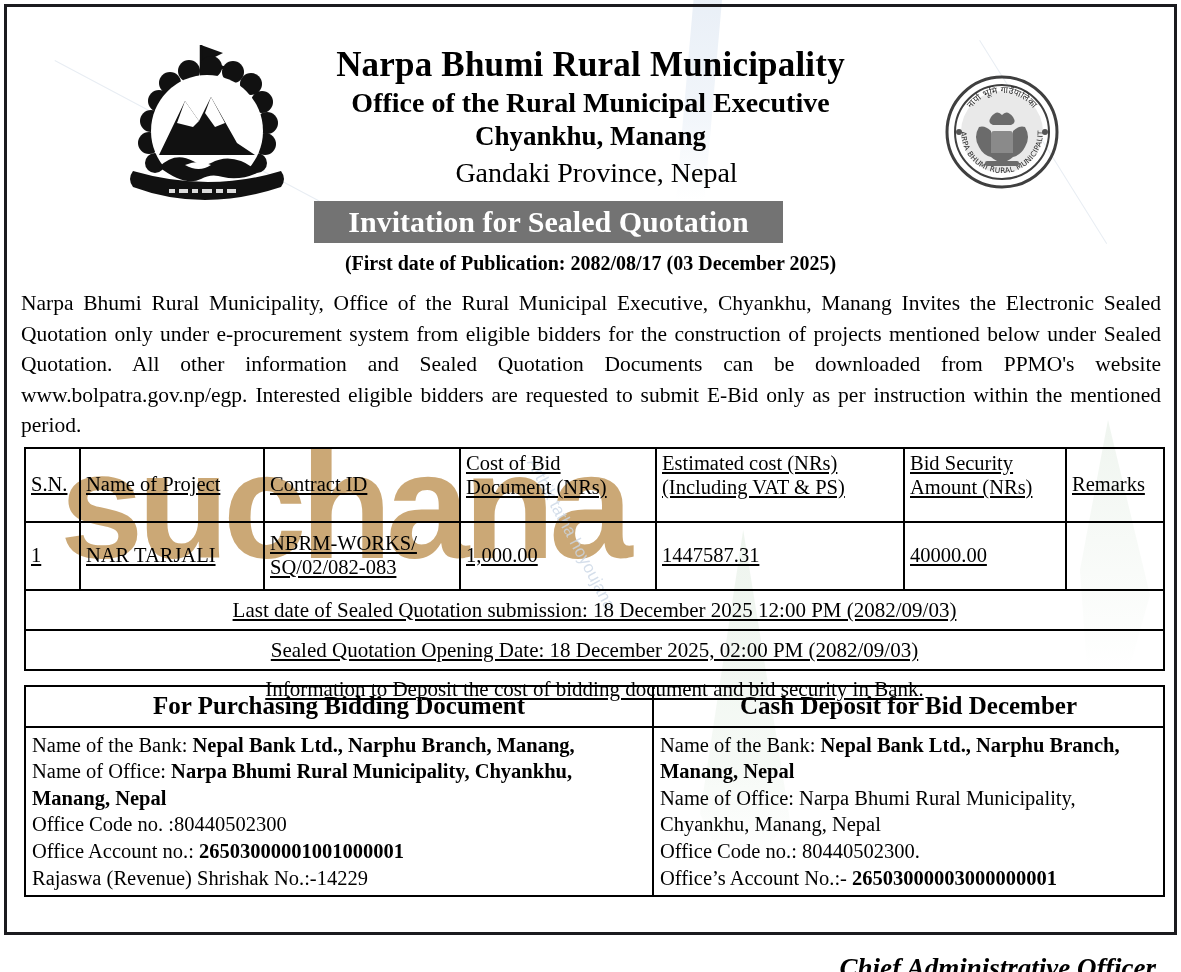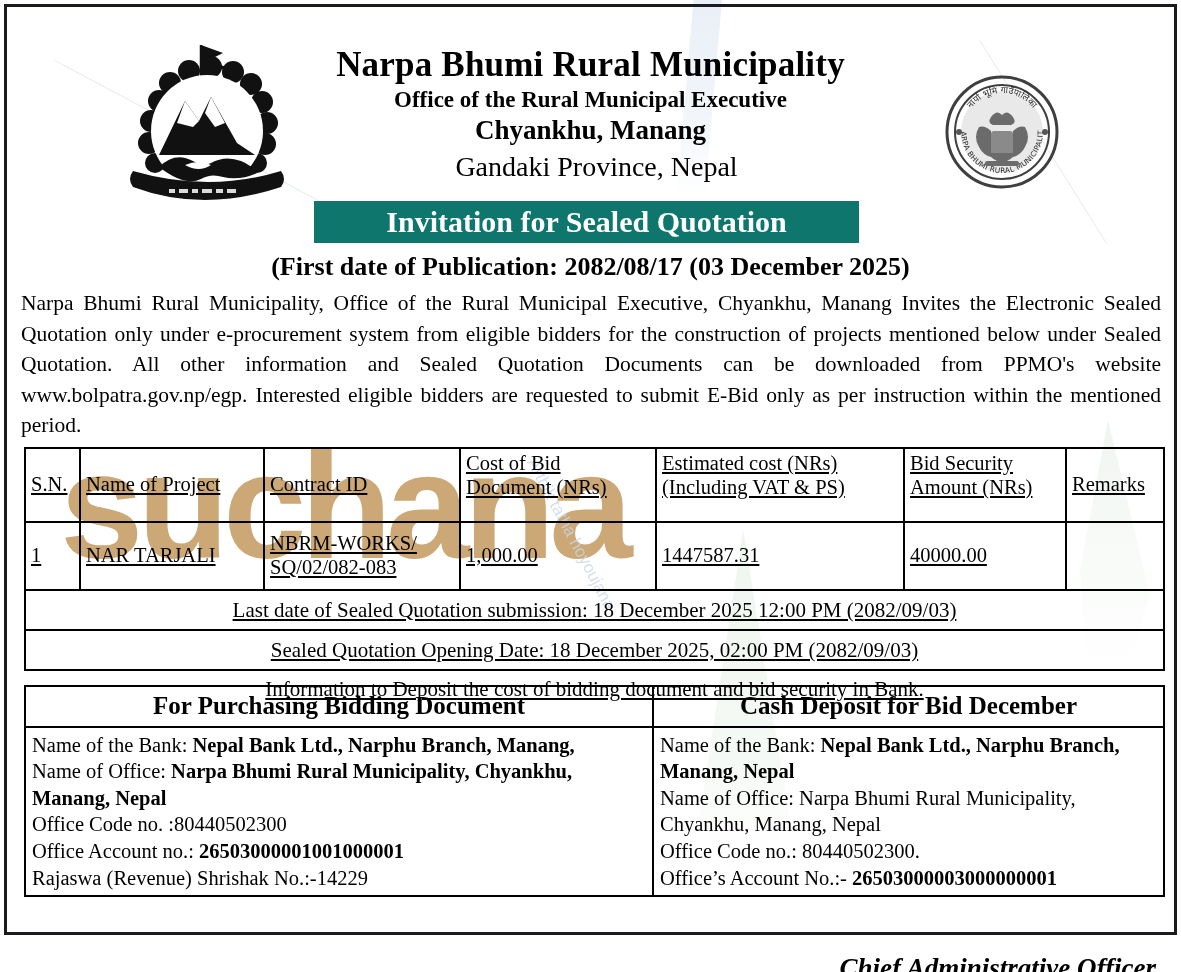--- a/index.html
+++ b/index.html
@@ -120,21 +120,21 @@
     left: 0; right: 0; top: 38px;
     text-align: center;
   }
   .t1 {
     font-size: 35px;
     font-weight: bold;
     line-height: 1.12;
     letter-spacing: .2px;
   }
   .t2 {
-    font-size: 23px;
+    font-size: 28px;
     font-weight: bold;
     line-height: 1.18;
     margin-top: 2px;
   }
   .t3 {
     font-size: 27px;
     font-weight: bold;
     line-height: 1.18;
     margin-top: 2px;
   }
@@ -142,37 +142,37 @@
     font-size: 28px;
     font-weight: normal;
     line-height: 1.2;
     margin-top: 3px;
     padding-left: 12px;
   }
   .banner {
     position: absolute;
     left: 307px;
     top: 194px;
-    width: 545px;
+    width: 469px;
     height: 42px;
-    background: #0f766e;
+    background: #737373;
     color: #ffffff;
     display: flex;
     align-items: center;
     justify-content: center;
     font-size: 30px;
     font-weight: bold;
     box-sizing: border-box;
   }
   .pubdate {
     position: absolute;
     left: 0; right: 0;
     top: 245px;
     text-align: center;
-    font-size: 26px;
+    font-size: 20px;
     font-weight: bold;
   }
 
   
   .para {
     position: absolute;
     left: 14px;
     top: 281px;
     width: 1140px;
     font-size: 21.5px;

